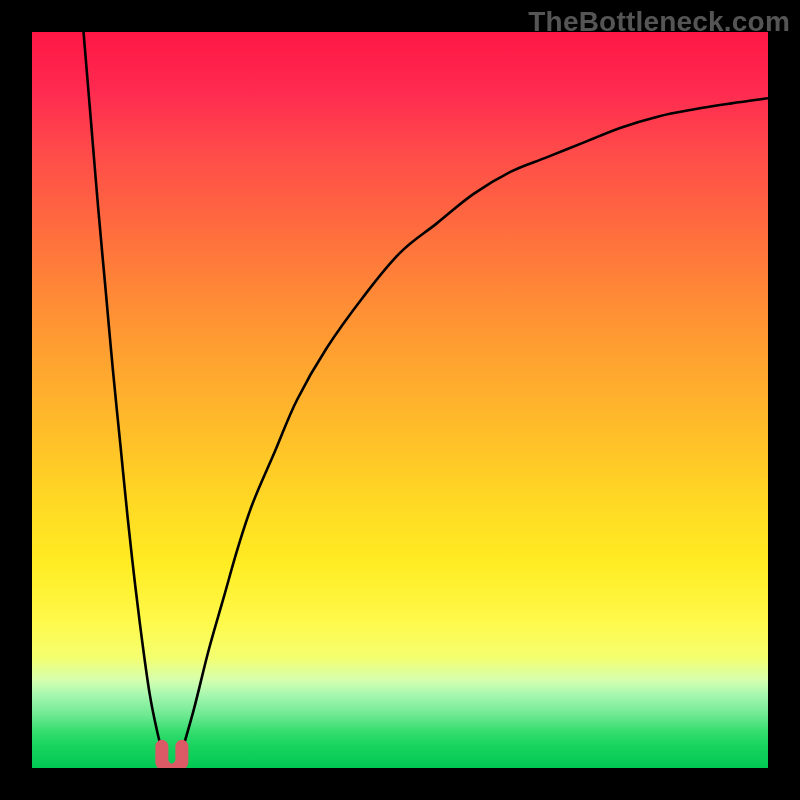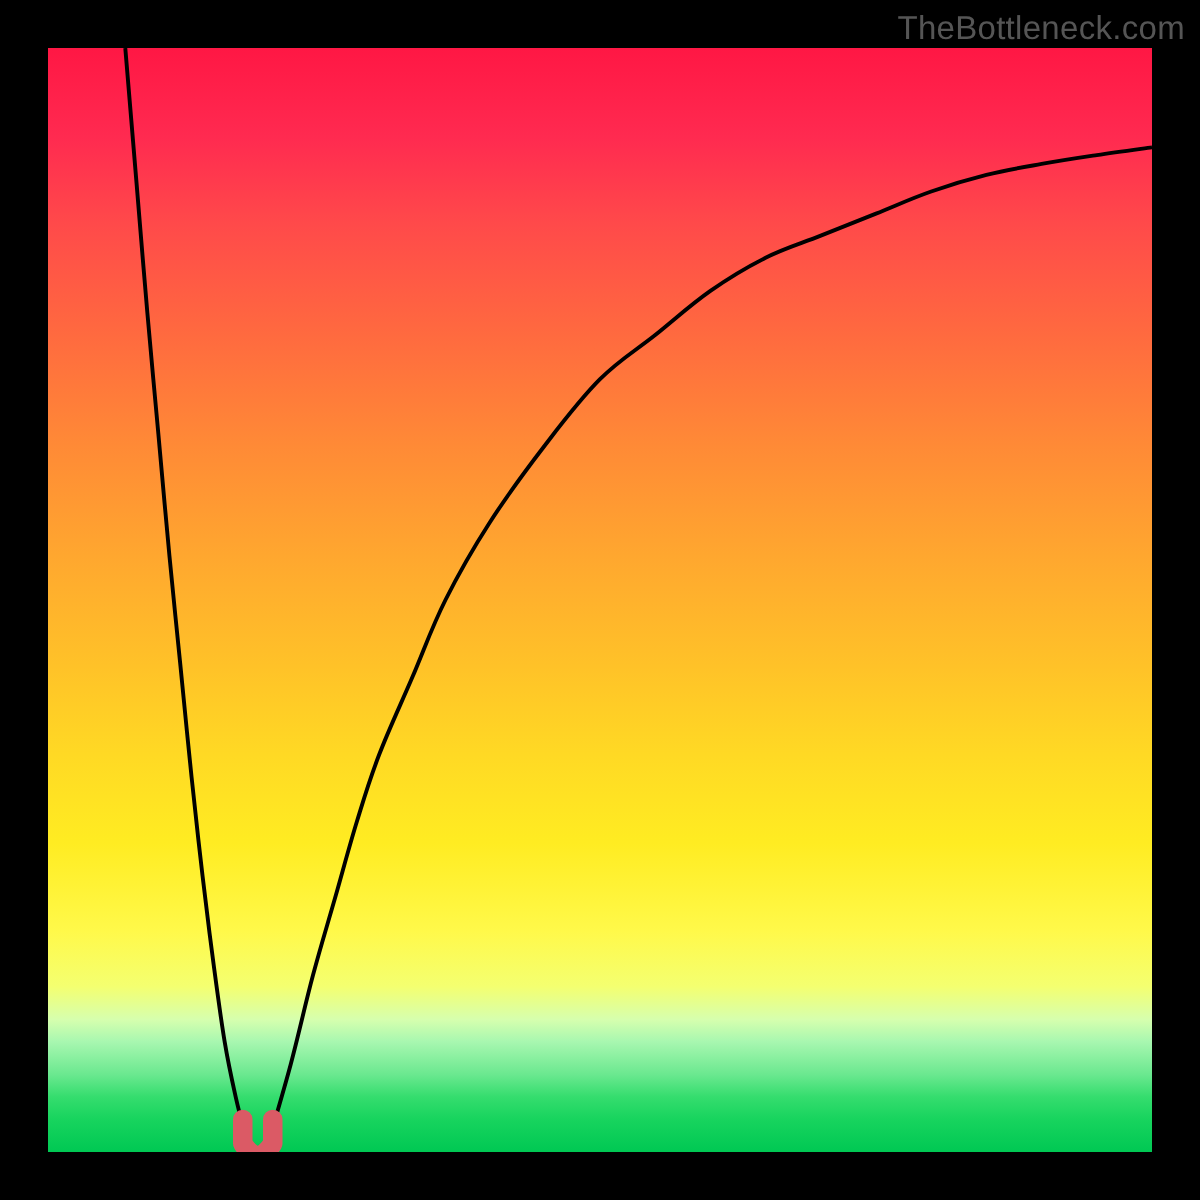--- a/index.html
+++ b/index.html
@@ -52,22 +52,22 @@
   .svg-layer {
     position: absolute;
     inset: 0;
     pointer-events: none; 
   }
   .watermark {
     position: absolute;
     top: 6px;
     right: 10px;
     color: #555;
-    font-size: 22px;
-    font-weight: 400;
+    font-size: 28px;
+    font-weight: 700;
     letter-spacing: 0.2px;
     user-select: none;
   }
 </style>
 </head>
 <body>
 
 <div class="frame">
   <div class="watermark">TheBottleneck.com</div>
 

